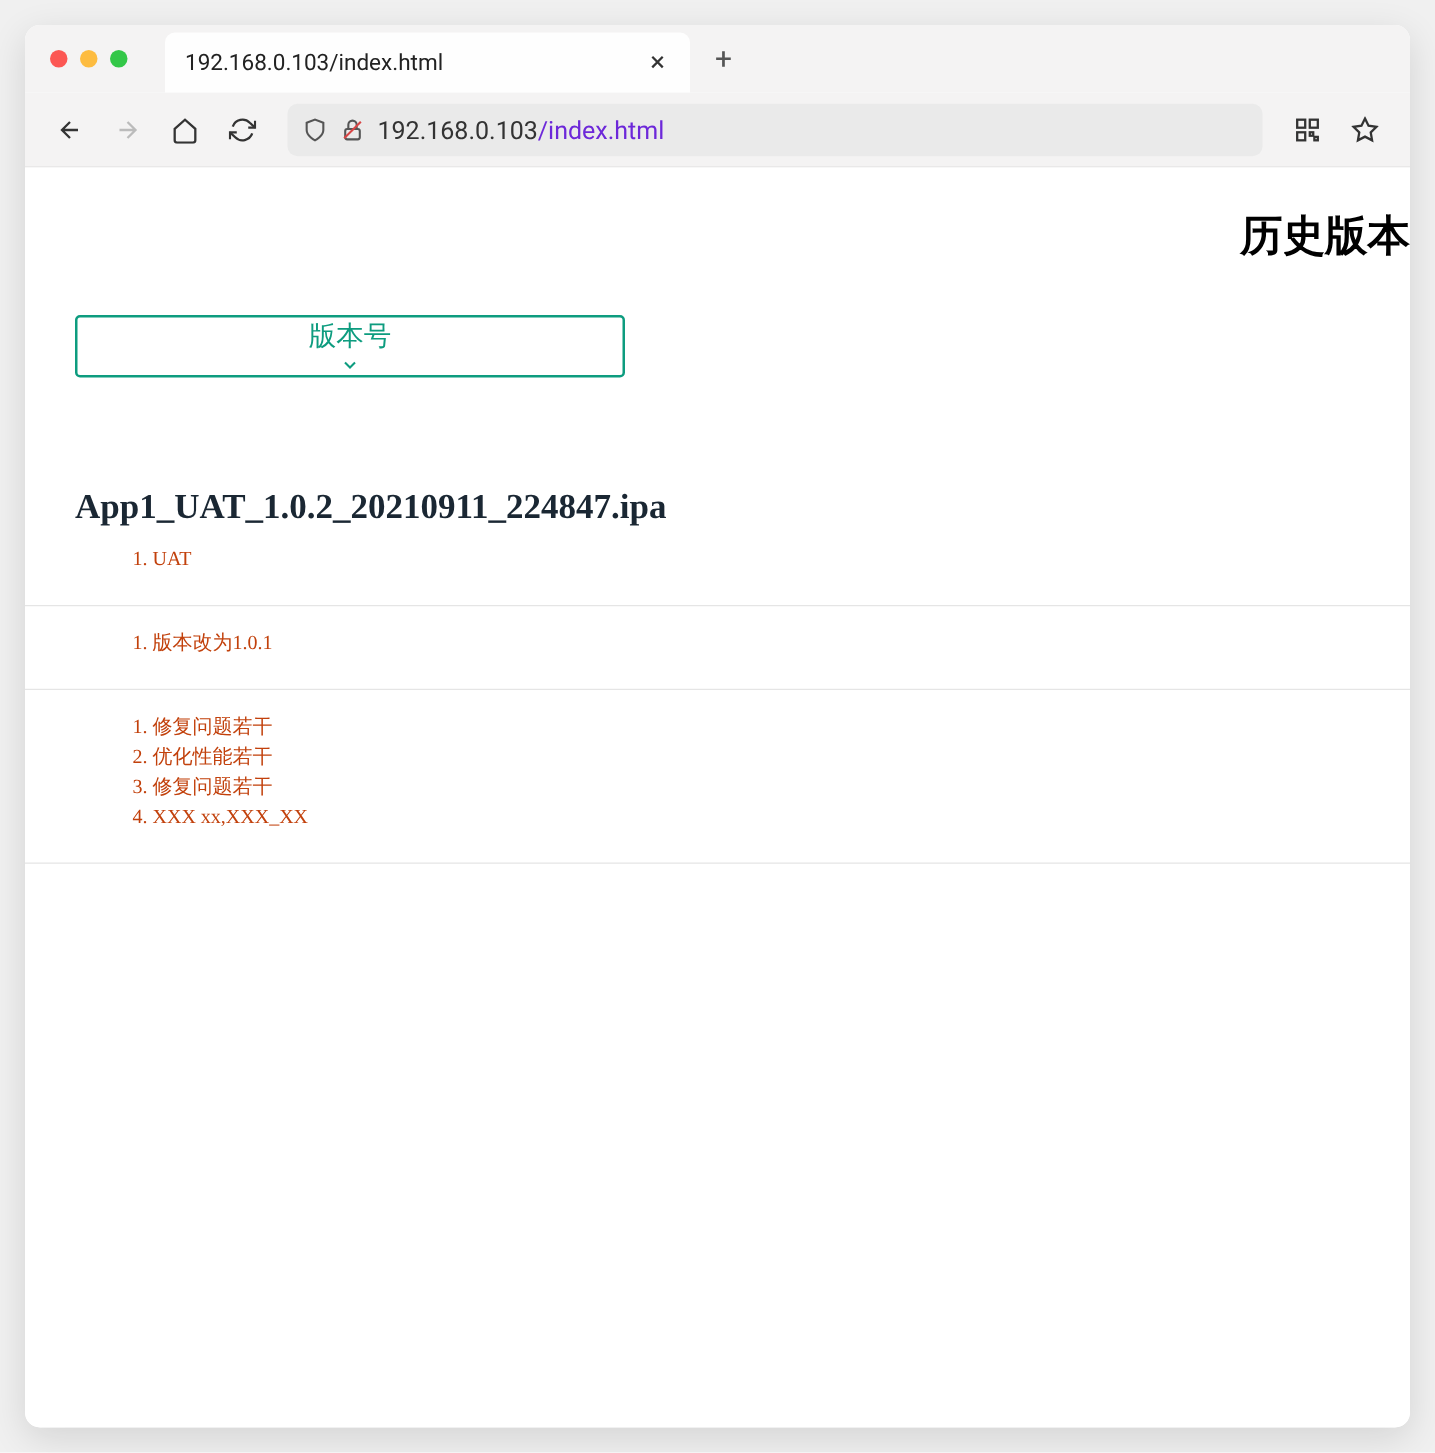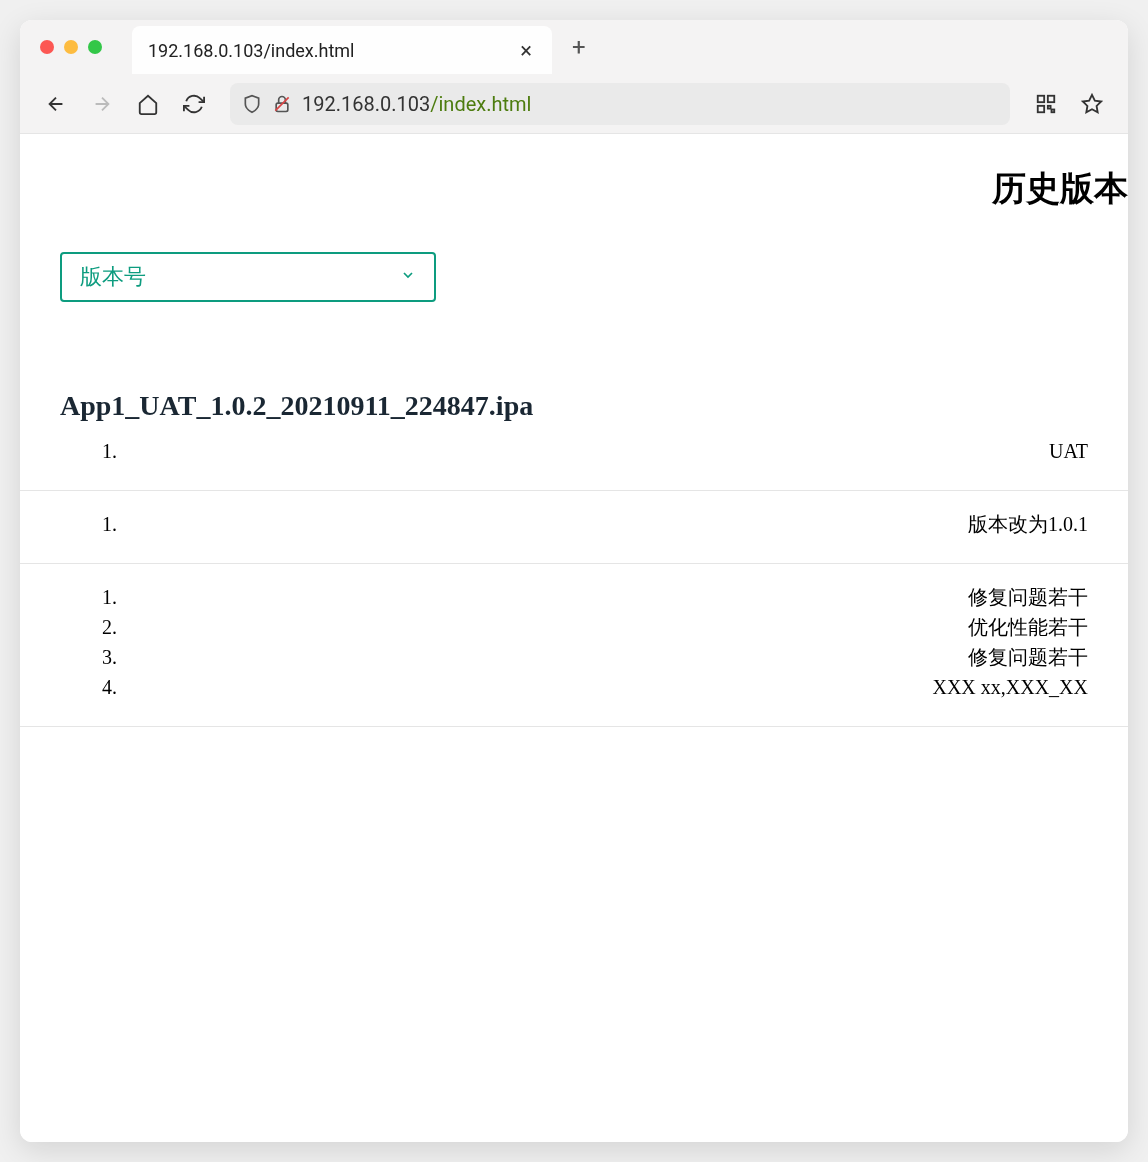--- a/index.html
+++ b/index.html
@@ -105,21 +105,21 @@
     }
     .shield-icon, .lock-icon {
       display: flex;
       align-items: center;
     }
     .url-text {
       font-size: 20px;
       color: #333;
     }
     .url-path {
-      color: #4d7c0f;
+      color: #6d28d9;
     }
     .toolbar-right {
       display: flex;
       gap: 6px;
     }
     .content {
       flex: 1;
       background: #fff;
       overflow: auto;
     }
@@ -133,26 +133,27 @@
     .filters {
       display: flex;
       gap: 80px;
       padding: 0 40px;
       margin-bottom: 30px;
     }
     .select-box {
       border: 2px solid #0d9c7f;
       border-radius: 4px;
       height: 50px;
-      width: 376px;
+      width: 440px;
       display: flex;
       align-items: center;
       justify-content: space-between;
       padding: 0 18px;
       cursor: pointer;
+      flex-direction: column;
     }
     .select-label {
       font-size: 22px;
       color: #0d9c7f;
     }
     .chevron {
       color: #0d9c7f;
     }
     .version-list {
       list-style: none;
@@ -166,24 +167,23 @@
       font-size: 28px;
       font-weight: 700;
       color: #1a2733;
       margin-bottom: 14px;
       margin-top: 40px;
     }
     .notes-list {
       list-style: decimal;
       padding-left: 62px;
       font-family: Georgia, "Times New Roman", serif;
-      font-size: 20px;
-      color: #000000;
+      font-size: 16px;
+      color: #c2410c;
       line-height: 1.5;
-      text-align: right;
     }
   </style>
 </head>
 <body>
 
 <div class="browser-window">
   <div class="title-bar">
     <div class="window-controls">
       <div class="window-btn btn-close"></div>
       <div class="window-btn btn-min"></div>

